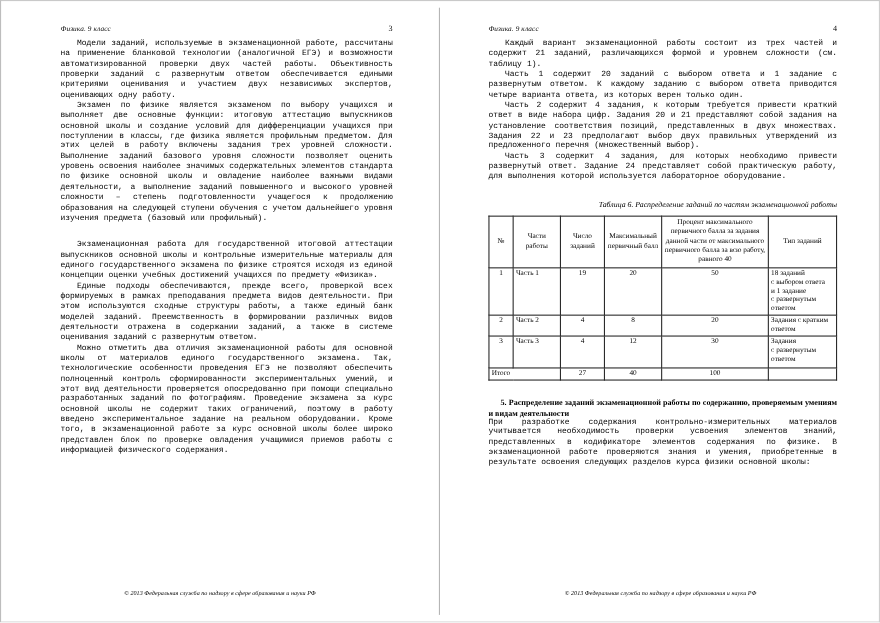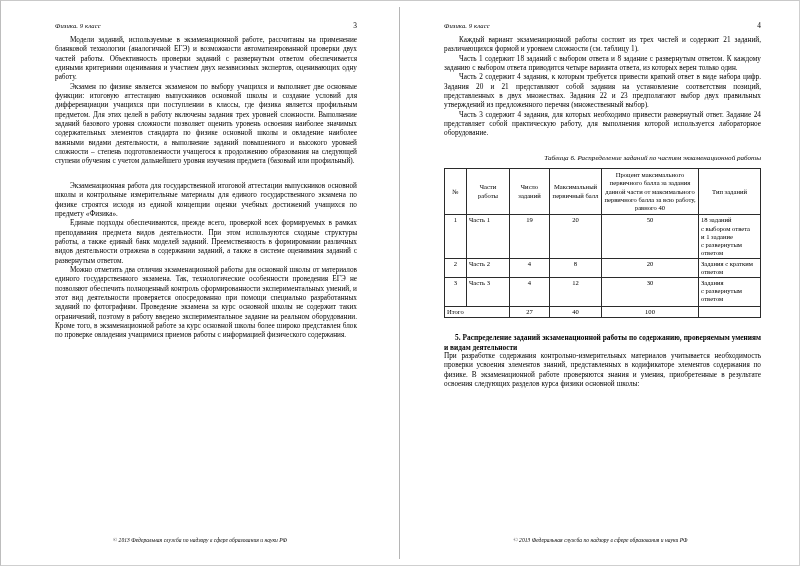--- a/index.html
+++ b/index.html
@@ -56,20 +56,21 @@
     font-size: 7.4px;
   }
   p {
     margin: 0;
     font-size: 7.25px;
     line-height: 9.35px;
     text-align: justify;
     text-indent: 15px;
     letter-spacing: 0px;
     word-spacing: .2px;
+    font-family: Liberation Mono, monospace;
   }
   p.noindent { text-indent: 0; }
   h2 {
     margin: 0;
     font-size: 7.35px;
     line-height: 9.4px;
     font-weight: bold;
     text-indent: 11px;
     text-align: justify;
   }
@@ -157,21 +158,21 @@
 
   <div class="page page-right">
 
     <div class="pg-header">
       <span>Физика. 9 класс</span>
       <span class="pgnum">4</span>
     </div>
 
 
     <p>Каждый вариант экзаменационной работы состоит из трех частей и содержит 21 заданий, различающихся формой и уровнем сложности (см. таблицу 1).</p>
-    <p>Часть 1 содержит 18 заданий с выбором ответа и 8 задание с развернутым ответом. К каждому заданию с выбором ответа приводится четыре варианта ответа, из которых верен только один.</p>
+    <p>Часть 1 содержит 20 заданий с выбором ответа и 1 задание с развернутым ответом. К каждому заданию с выбором ответа приводится четыре варианта ответа, из которых верен только один.</p>
     <p>Часть 2 содержит 4 задания, к которым требуется привести краткий ответ в виде набора цифр. Задания 20 и 21 представляют собой задания на установление соответствия позиций, представленных в двух множествах. Задания 22 и 23 предполагают выбор двух правильных утверждений из предложенного перечня (множественный выбор).</p>
     <p>Часть 3 содержит 4 задания, для которых необходимо привести развернутый ответ. Задание 24 представляет собой практическую работу, для выполнения которой используется лабораторное оборудование.</p>
 
     <div class="gap-l"></div>
 
     <div class="table-caption">Таблица 6. Распределение заданий по частям экзаменационной работы</div>
 
     <table class="dist">
       <thead>
         <tr>

